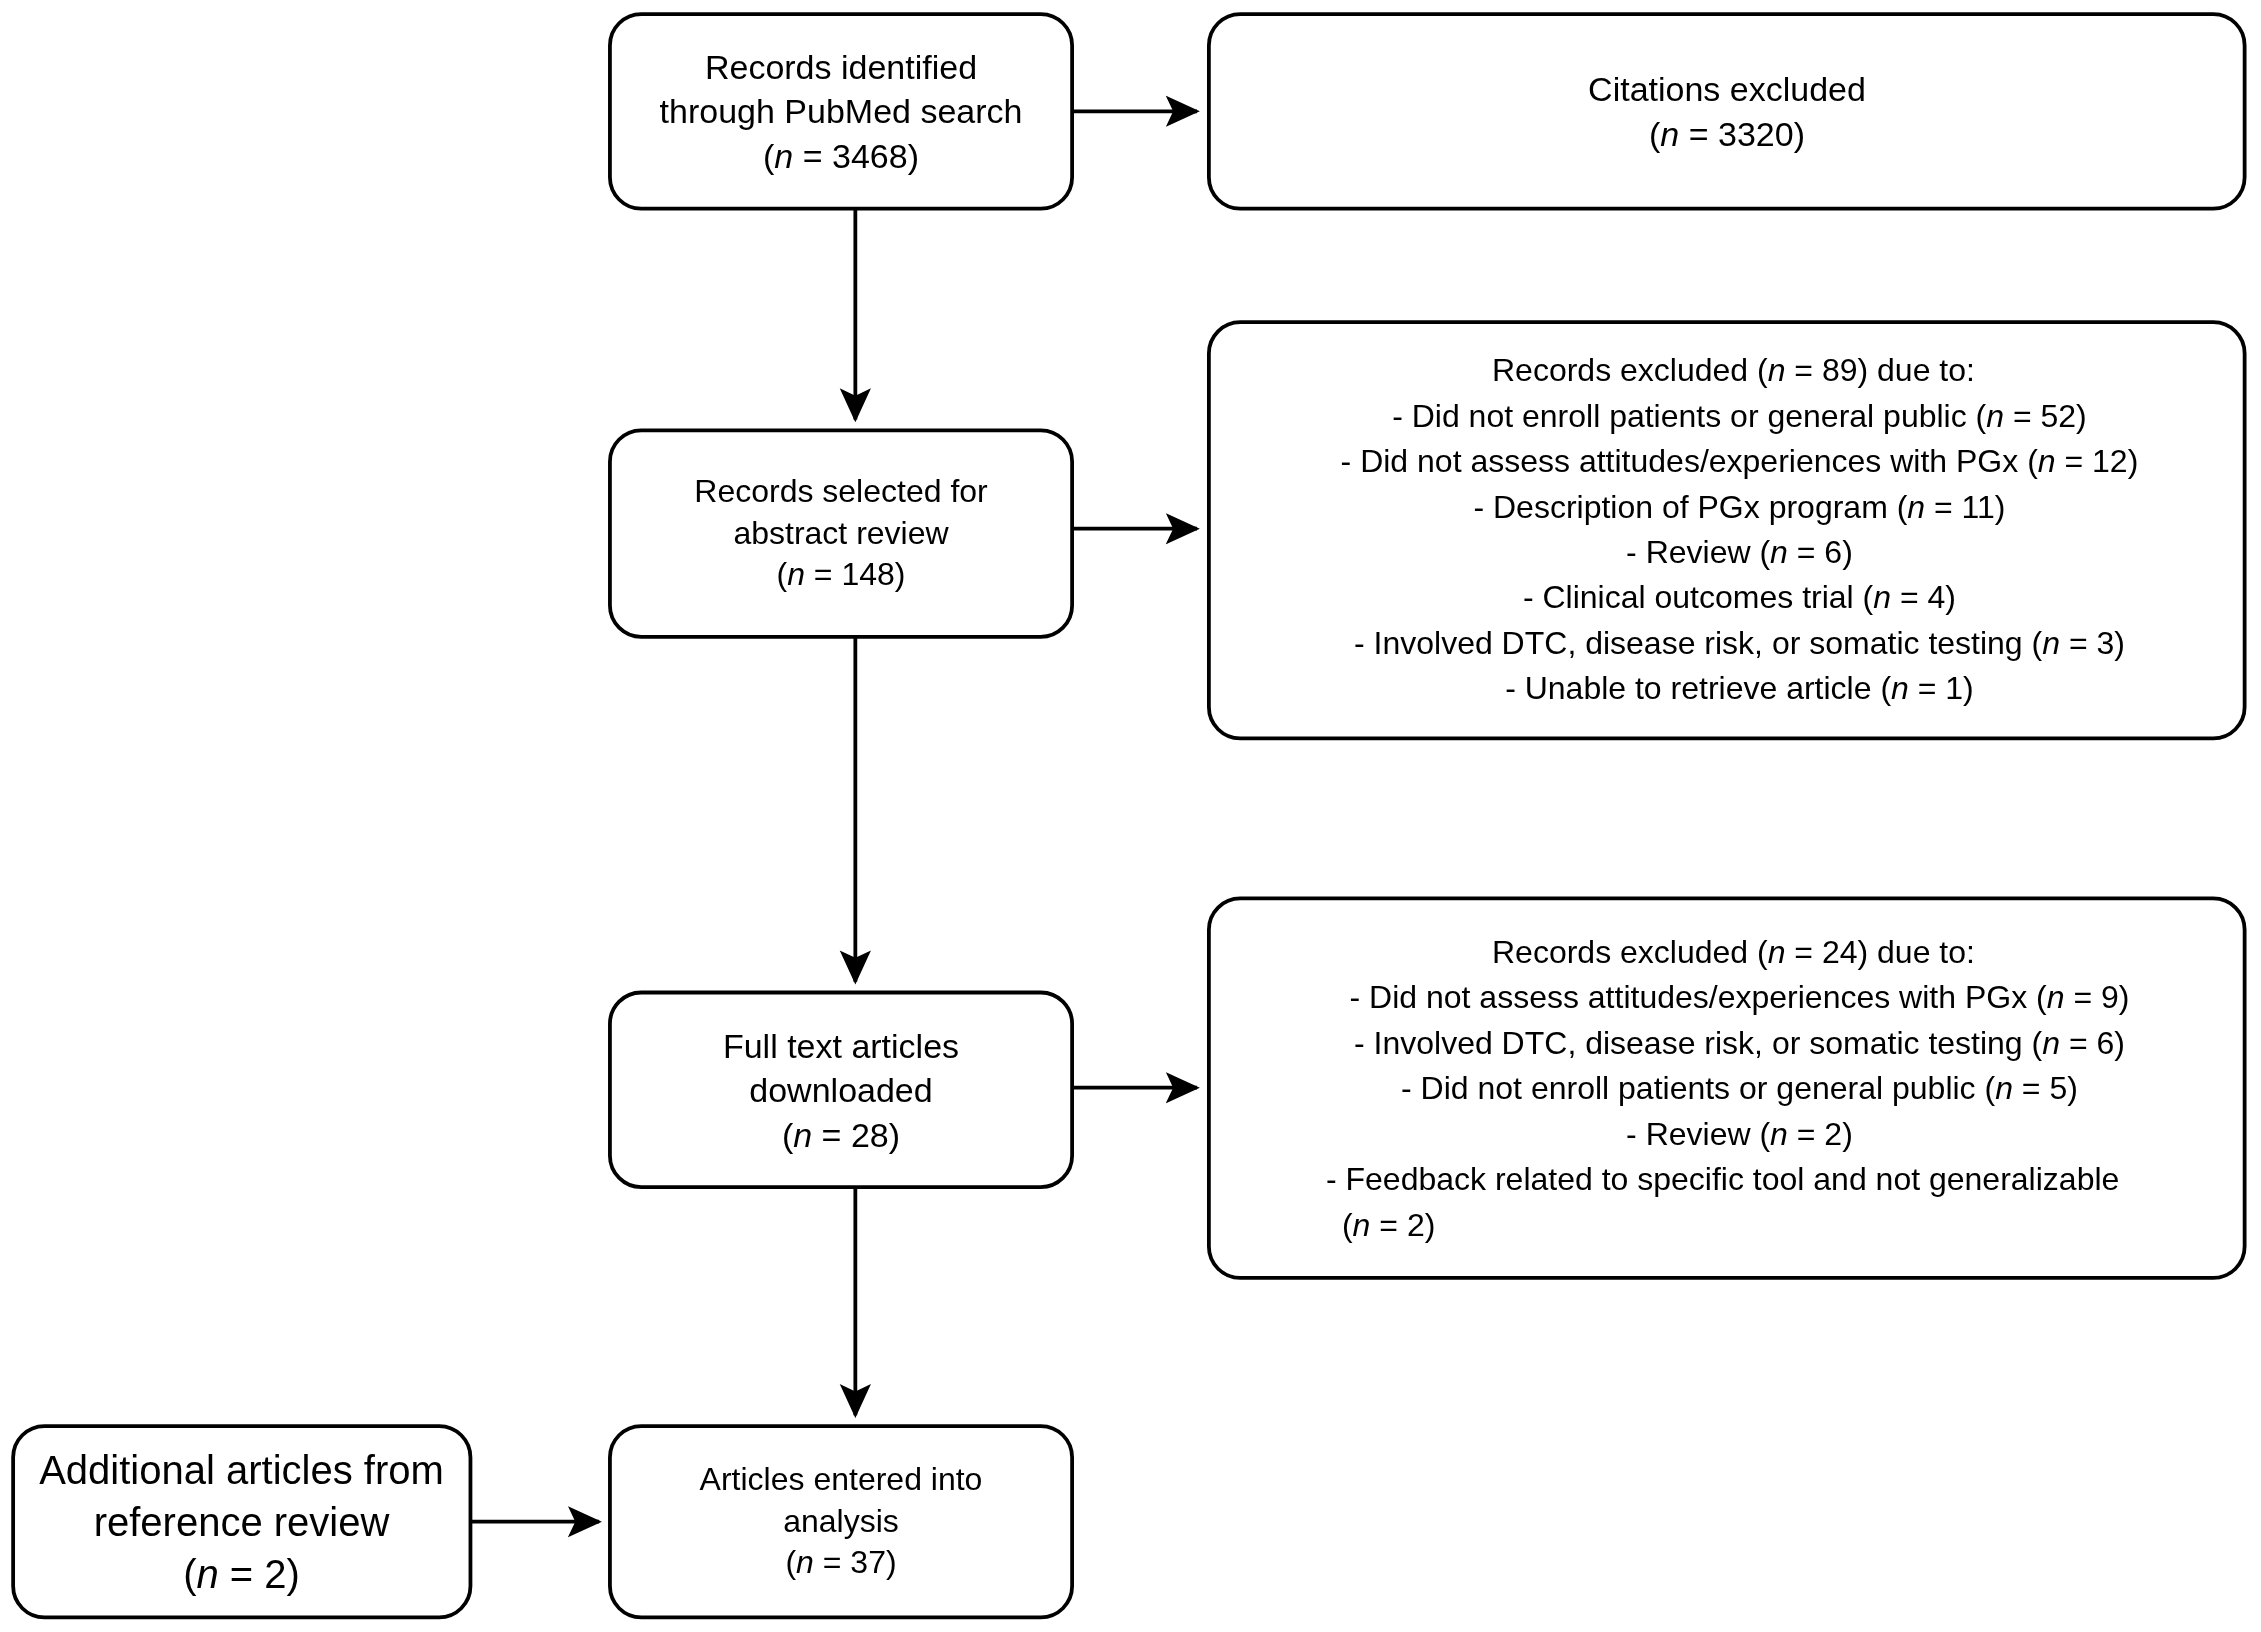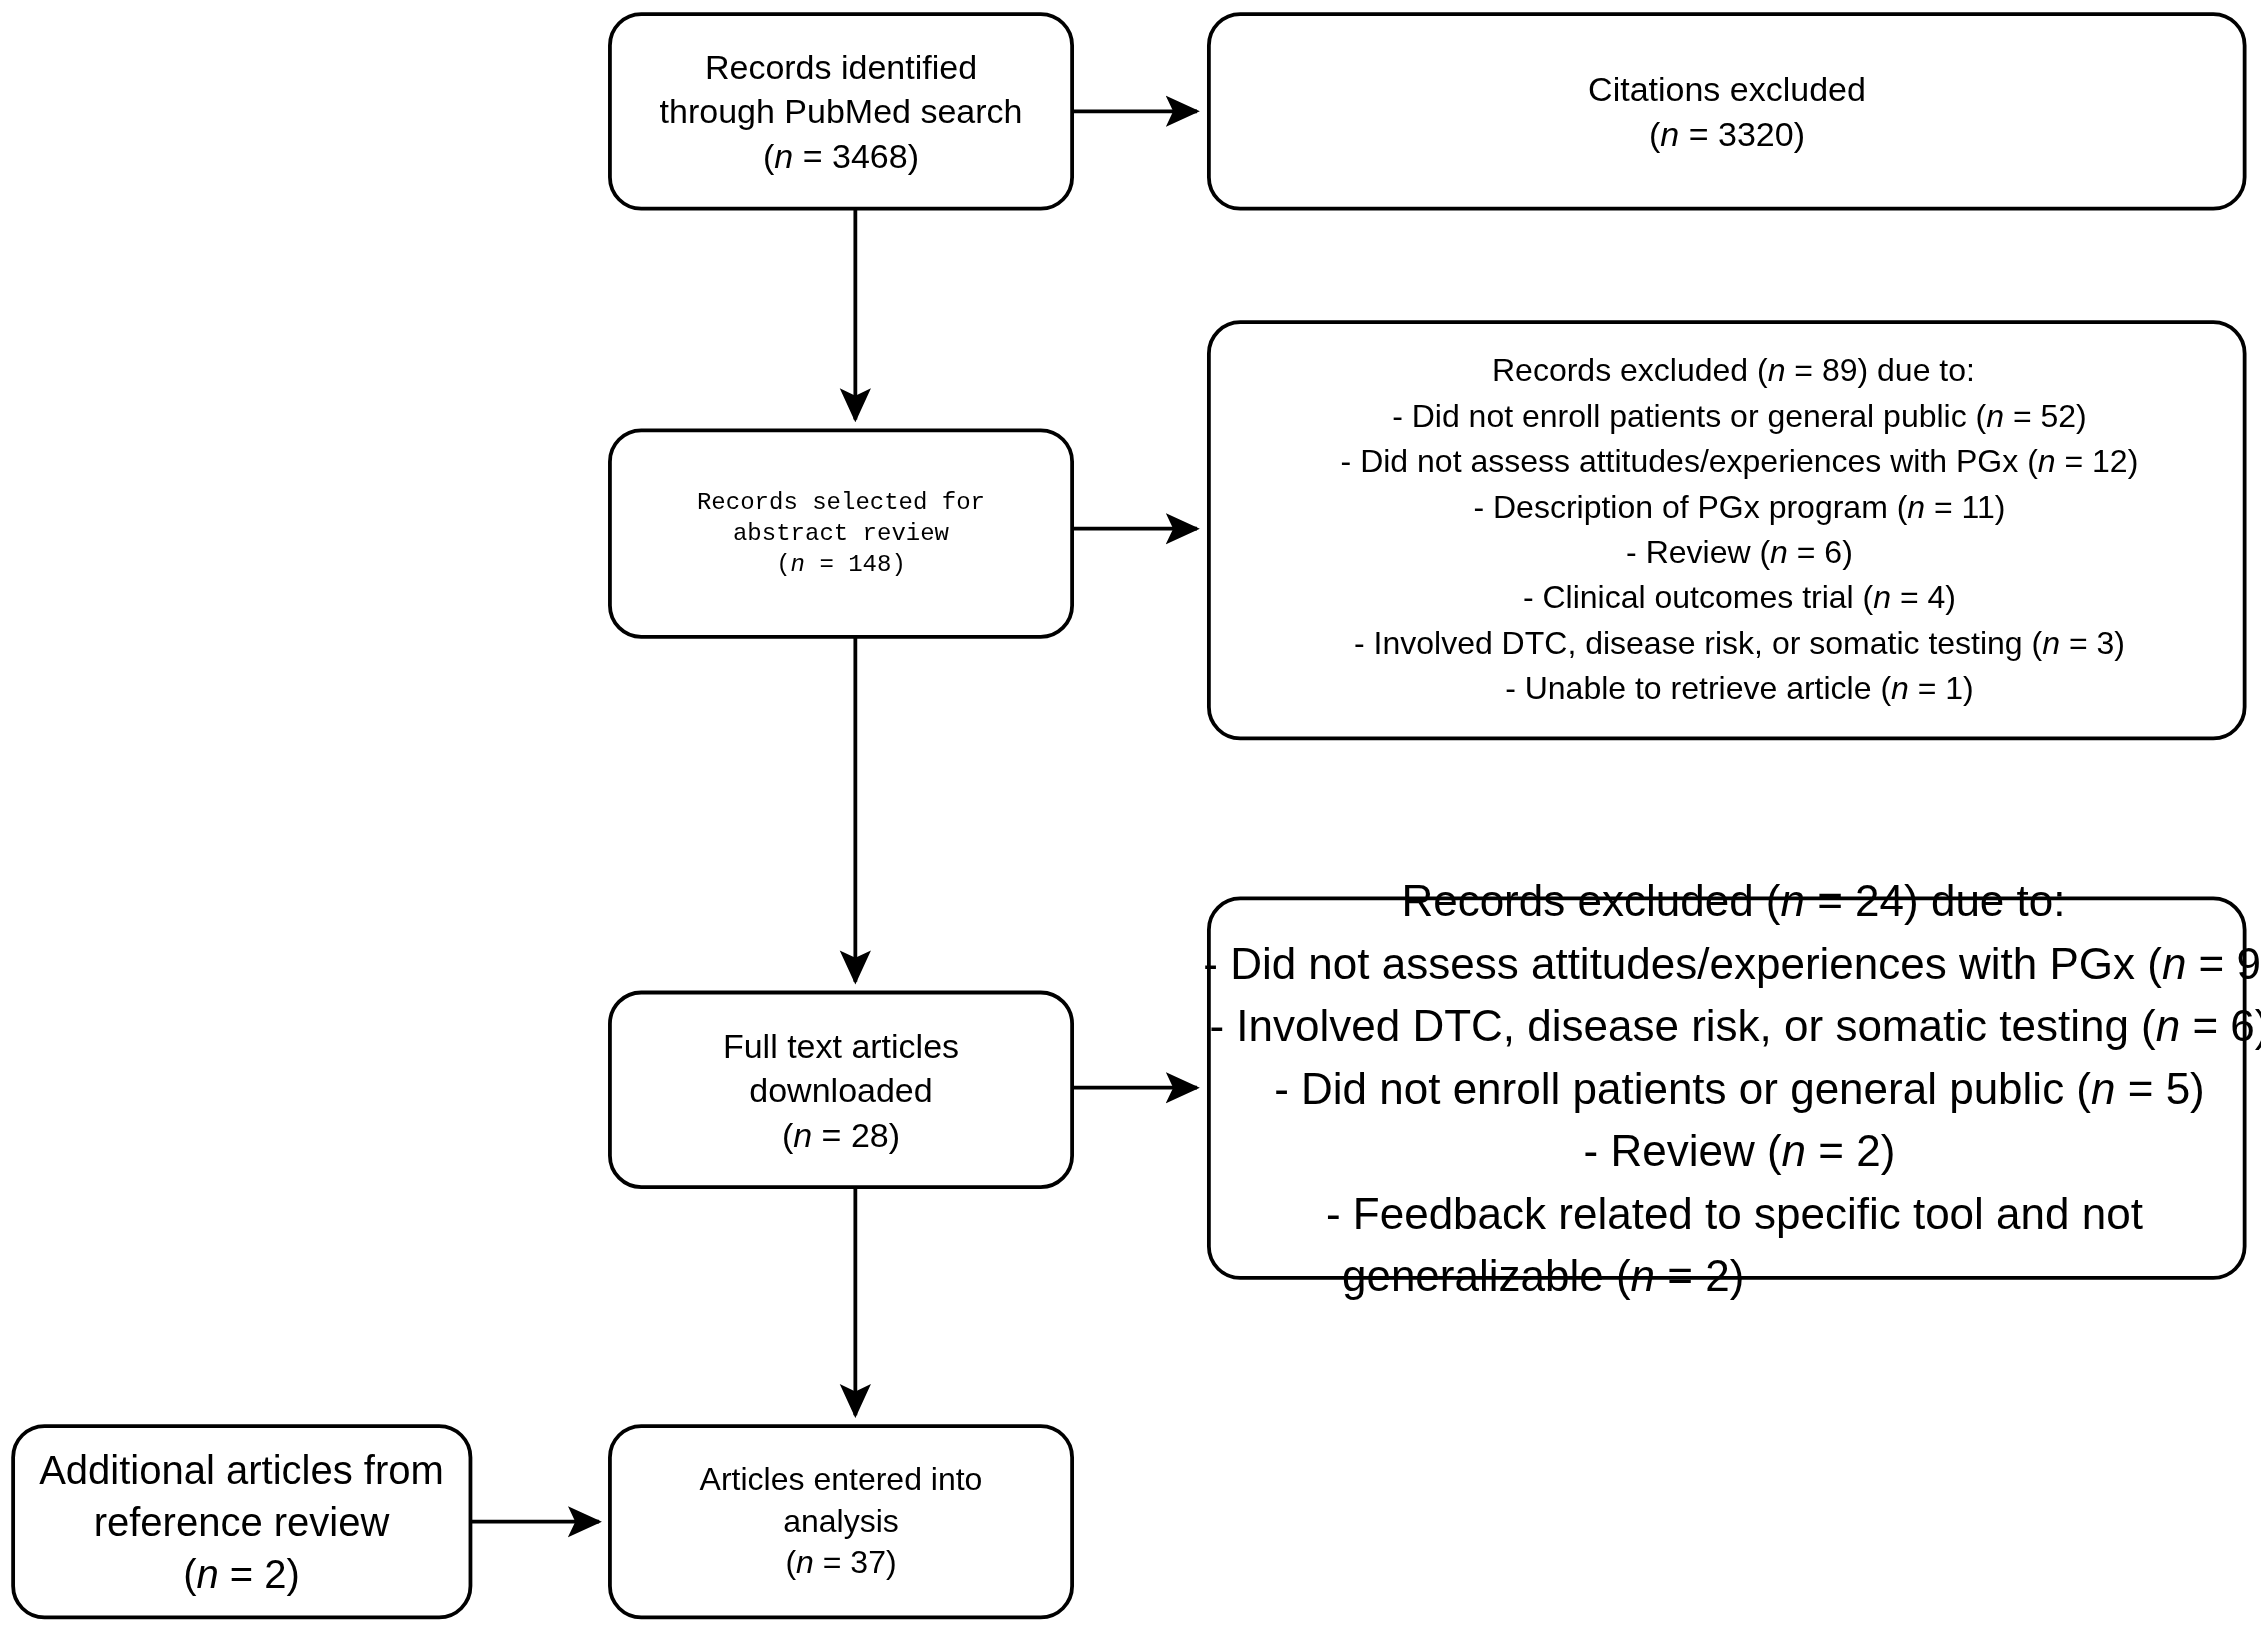--- a/index.html
+++ b/index.html
@@ -123,21 +123,21 @@
     <div class="t-line">Records identified</div>
     <div class="t-line">through PubMed search</div>
     <div class="t-line"><span>(</span><i>n</i><span> = 3468)</span></div>
   </div>
 
   <div class="node-text centered" style="left:1209px; top:14px; width:1036px; height:195px; font-size:34px;">
     <div class="t-line">Citations excluded</div>
     <div class="t-line"><span>(</span><i>n</i><span> = 3320)</span></div>
   </div>
 
-  <div class="node-text centered" style="left:610px; top:430px; width:462px; height:207px; font-size:24px;font-family:Liberation Mono, monospace;">
+  <div class="node-text centered" style="left:610px; top:430px; width:462px; height:207px; font-size:32px;">
     <div class="t-line">Records selected for</div>
     <div class="t-line">abstract review</div>
     <div class="t-line"><span>(</span><i>n</i><span> = 148)</span></div>
   </div>
 
   <div class="node-text leftaligned" style="left:1209px; top:322px; width:1036px; height:416px; font-size:32px; padding:25px 7.6px 25px 20.5px; line-height:1.42;">
     <div class="t-line"><span>Records excluded (</span><i>n</i><span> = 89) due to:</span></div>
     <div class="t-line bullet-line"><span>- Did not enroll patients or general public (</span><i>n</i><span> = 52)</span></div>
     <div class="t-line bullet-line"><span>- Did not assess attitudes/experiences with PGx (</span><i>n</i><span> = 12)</span></div>
     <div class="t-line bullet-line"><span>- Description of PGx program (</span><i>n</i><span> = 11)</span></div>
@@ -146,21 +146,21 @@
     <div class="t-line bullet-line"><span>- Involved DTC, disease risk, or somatic testing (</span><i>n</i><span> = 3)</span></div>
     <div class="t-line bullet-line"><span>- Unable to retrieve article (</span><i>n</i><span> = 1)</span></div>
   </div>
 
   <div class="node-text centered" style="left:610px; top:993px; width:462px; height:195px; font-size:34px;">
     <div class="t-line">Full text articles</div>
     <div class="t-line">downloaded</div>
     <div class="t-line"><span>(</span><i>n</i><span> = 28)</span></div>
   </div>
 
-  <div class="node-text leftaligned" style="left:1209px; top:899px; width:1036px; height:380px; font-size:44px; padding:21.6px 7.6px 21.6px 20.5px; line-height:1.42;">
+  <div class="node-text leftaligned" style="left:1209px; top:899px; width:1036px; height:380px; font-size:32px; padding:21.6px 7.6px 21.6px 20.5px; line-height:1.42;">
     <div class="t-line"><span>Records excluded (</span><i>n</i><span> = 24) due to:</span></div>
     <div class="t-line bullet-line"><span>- Did not assess attitudes/experiences with PGx (</span><i>n</i><span> = 9)</span></div>
     <div class="t-line bullet-line"><span>- Involved DTC, disease risk, or somatic testing (</span><i>n</i><span> = 6)</span></div>
     <div class="t-line bullet-line"><span>- Did not enroll patients or general public (</span><i>n</i><span> = 5)</span></div>
     <div class="t-line bullet-line"><span>- Review (</span><i>n</i><span> = 2)</span></div>
     <div class="t-wrapline bullet-line" style="max-width:811px;"><span>- Feedback related to specific tool and not generalizable (</span><i>n</i><span> = 2)</span></div>
   </div>
 
   <div class="node-text centered" style="left:13px; top:1426px; width:457px; height:191px; font-size:40px;">
     <div class="t-line">Additional articles from</div>

